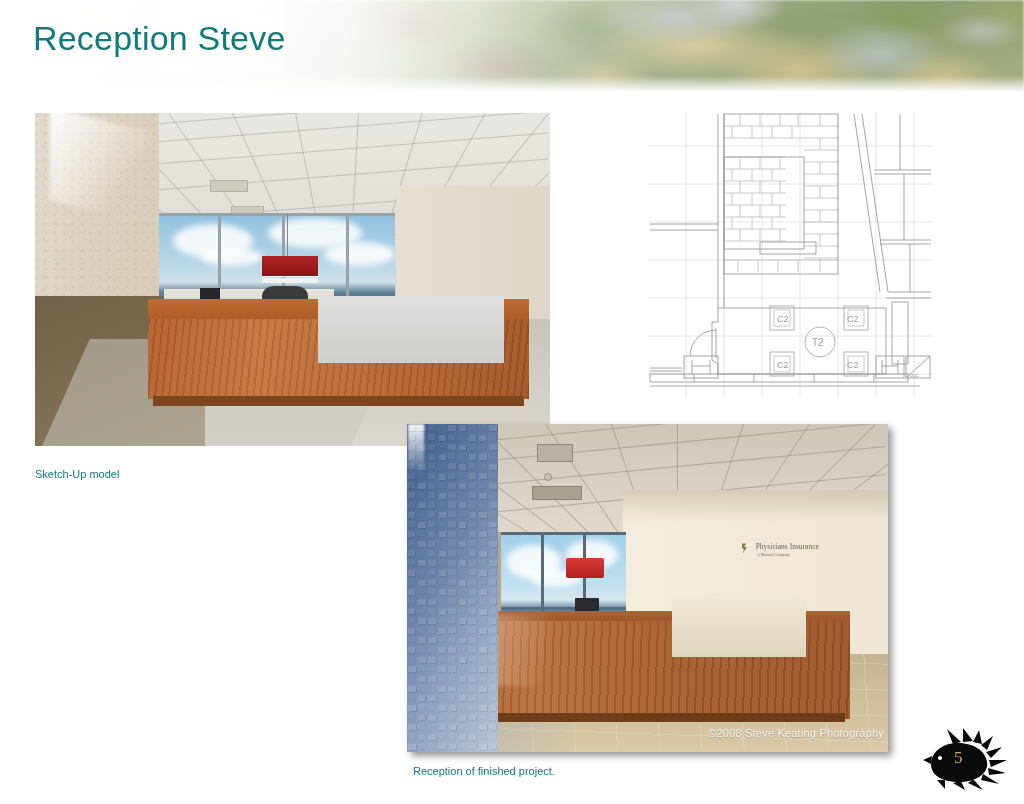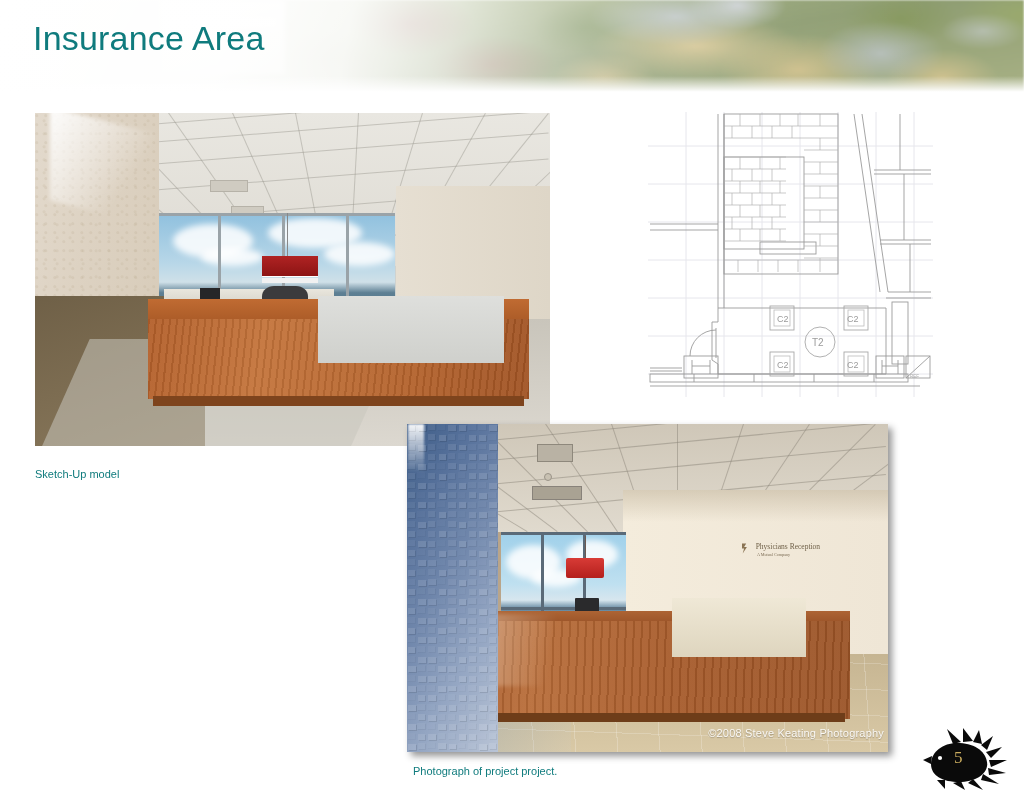--- a/index.html
+++ b/index.html
@@ -200,21 +200,21 @@
 <body>
 
 <div class="slide">
 
   <div class="banner">
     <div class="banner-photo"></div>
     <div class="banner-artifact"></div>
     <div class="banner-artifact2"></div>
     <div class="banner-fade"></div>
     <div class="banner-bottomfade"></div>
-    <div class="title">Insurance Area</div>
+    <div class="title">Reception Steve</div>
   </div>
 
   <div class="sketch">
     <div class="su-ceiling"></div>
     <div class="su-ceil-grid" id="suCeilGrid">
         <i style="left: -120px; top: 0px; width: 1px; height: 301.677px; transform-origin: 0px 0px; transform: rotate(-59.5248deg);"></i>
         <i style="left: -56.6667px; top: 0px; width: 1px; height: 269.342px; transform-origin: 0px 0px; transform: rotate(-55.3856deg);"></i>
         <i style="left: 6.66667px; top: 0px; width: 1px; height: 238.789px; transform-origin: 0px 0px; transform: rotate(-50.1535deg);"></i>
         <i style="left: 70px; top: 0px; width: 1px; height: 210.794px; transform-origin: 0px 0px; transform: rotate(-43.4622deg);"></i>
         <i style="left: 133.333px; top: 0px; width: 1px; height: 186.512px; transform-origin: 0px 0px; transform: rotate(-34.883deg);"></i>
@@ -473,21 +473,21 @@
       <div class="ph-mullion-h" style="top:0;"></div>
       <div class="ph-mullion-h" style="top:57%;"></div>
     </div>
     <div class="ph-pend-cord"></div>
     <div class="ph-pendant"></div>
 
     <div class="ph-sign">
       <svg class="ph-sign-mark" viewBox="0 0 10 14">
         <path d="M0 0 L6 0 L3 5 L7 5 L1 14 L3 7 L0 7 Z" fill="#8a7454"></path>
       </svg>
-      <div class="ph-sign-main">Physicians Reception</div>
+      <div class="ph-sign-main">Physicians Insurance</div>
       <div class="ph-sign-sub">A Mutual Company</div>
     </div>
 
     <div class="ph-floor"></div>
     <div class="ph-floor-polish"></div>
 
     <div class="ph-lounge1"></div>
     <div class="ph-lounge2"></div>
     <div class="ph-sidetable"></div>
     <div class="ph-vase"></div>
@@ -804,21 +804,21 @@
         <i style="left: 34.2651%; top: 97.3694%; width: 8.22222%; height: 1.82353%; opacity: 0.45;"></i>
         <i style="left: 45.4975%; top: 97.4098%; width: 8.22222%; height: 1.82353%; opacity: 0.49;"></i>
         <i style="left: 55.7071%; top: 97.1093%; width: 8.22222%; height: 1.82353%; opacity: 0.16;"></i>
         <i style="left: 66.9292%; top: 97.1463%; width: 8.22222%; height: 1.82353%; opacity: 0.2;"></i>
         <i style="left: 78.9132%; top: 97.4373%; width: 8.22222%; height: 1.82353%; opacity: 0.53;"></i>
         <i style="left: 89.6884%; top: 97.3253%; width: 8.22222%; height: 1.82353%; opacity: 0.4;"></i>
       </div>
 
     <div class="ph-watermark">©2008 Steve Keating Photography</div>
   </div>
-  <div class="caption cap-photo">Photograph of project project.</div>
+  <div class="caption cap-photo">Reception of finished project.</div>
 
   <div class="logo">
     <svg width="85" height="62" viewBox="0 0 85 62">
       <g fill="#0a0a0a">
         <path d="M8 36 C8 24 20 15 34 15 C50 15 62 22 64 34 C66 46 52 54 36 54 C20 54 8 48 8 36 Z"></path>
         <path d="M30 16 L24 1 L38 14 Z"></path>
         <path d="M40 14 L40 0 L50 13 Z"></path>
         <path d="M50 14 L56 2 L59 16 Z"></path>
         <path d="M58 17 L70 8 L64 22 Z"></path>
         <path d="M63 24 L79 19 L68 30 Z"></path>

